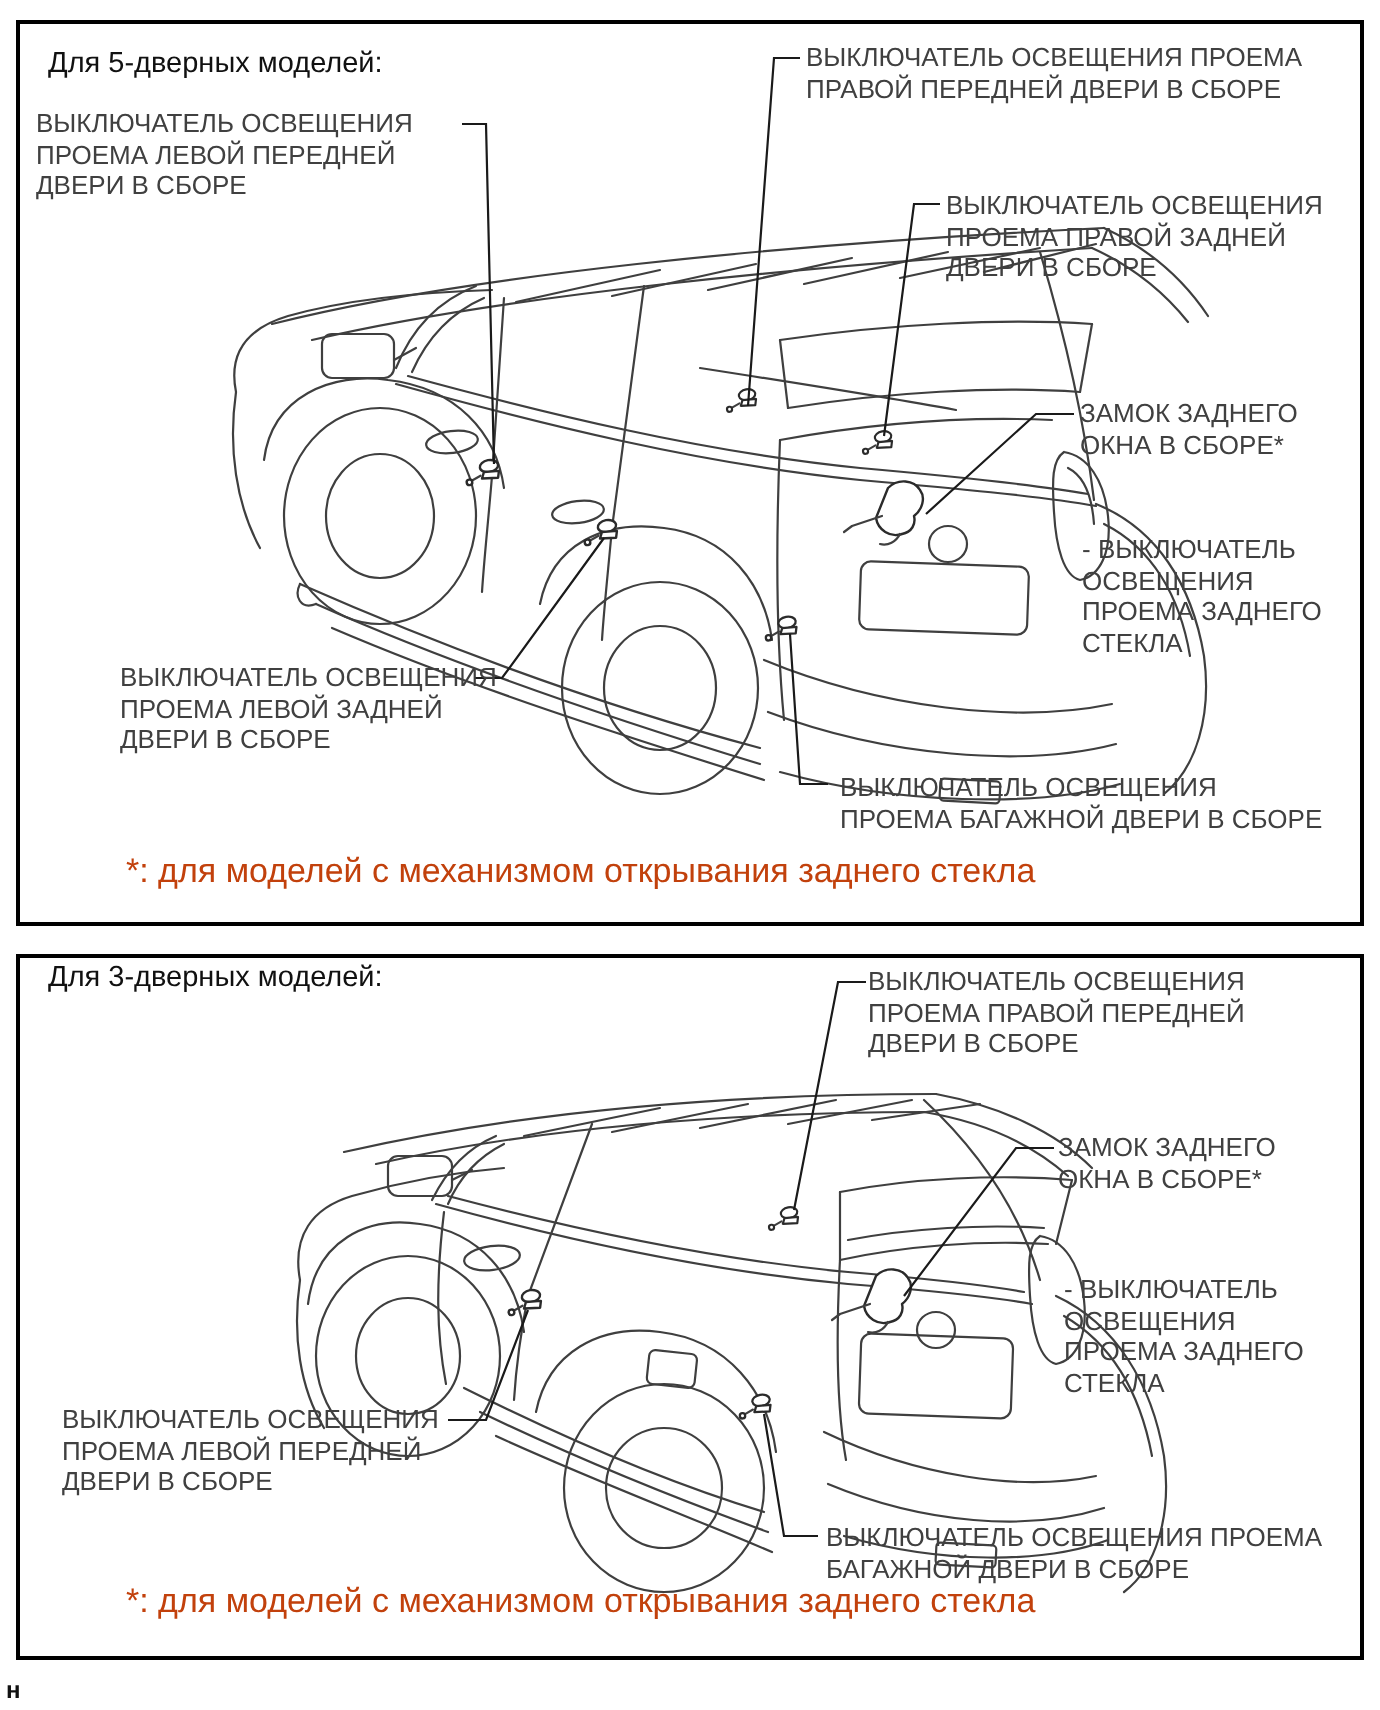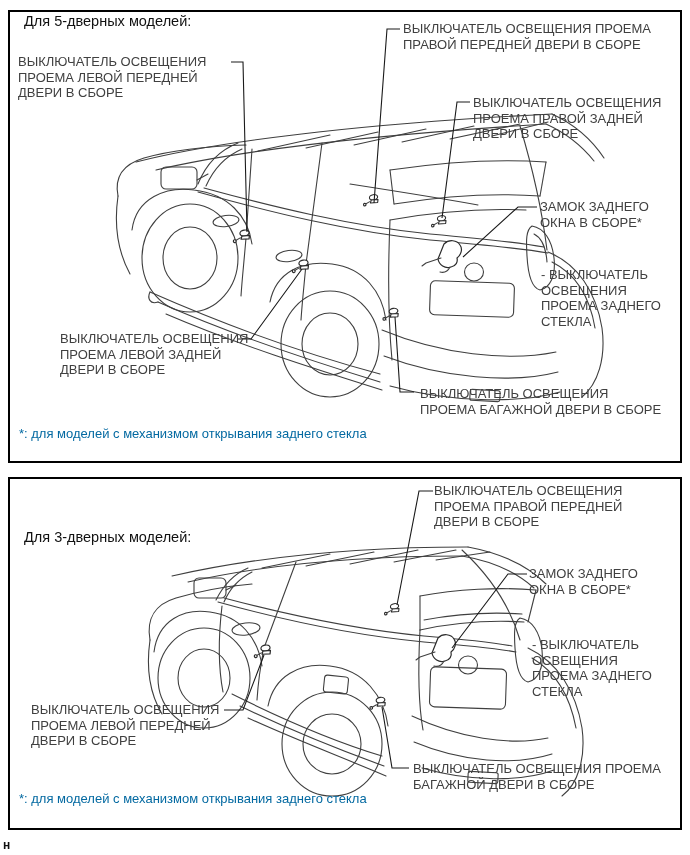--- a/index.html
+++ b/index.html
@@ -1,21 +1,21 @@
 <!DOCTYPE html>
 <html><head>
 <meta charset="utf-8">
 <style>
   html,body{margin:0;padding:0;background:#ffffff;}
   .page{position:relative;width:690px;height:855px;background:#fff;overflow:hidden;
         font-family:"Liberation Sans",sans-serif;color:#111;}
   .panel{position:absolute;box-sizing:border-box;border:2px solid #000;background:#fff;}
   .panel-title{position:absolute;font-size:14.5px;letter-spacing:0;color:#111;}
   .callout{position:absolute;font-size:13px;line-height:15.6px;white-space:pre-line;color:#404040;}
-  .footnote{position:absolute;font-size:13px;color:#0369a1;}
+  .footnote{position:absolute;font-size:17px;color:#c2410c;margin-left:44px;}
   .page-mark{position:absolute;left:3px;top:838px;font-size:12px;font-weight:bold;color:#111;}
   svg.art{position:absolute;left:0;top:0;pointer-events:none;}
   .ln{fill:none;stroke:#3f3f3f;stroke-width:1.1;stroke-linecap:round;stroke-linejoin:round;}
   .ld{fill:none;stroke:#1a1a1a;stroke-width:1.1;stroke-linecap:butt;}
   .sw{fill:#ffffff;stroke:#2b2b2b;stroke-width:1.2;stroke-linecap:round;stroke-linejoin:round;}
 </style>
 </head>
 <body>
 
 <div class="page">
@@ -112,21 +112,21 @@
         <polyline class="ld" points="231,62 243,62 247,232"></polyline>
         <polyline class="ld" points="400,29 387,29 374,203"></polyline>
         <polyline class="ld" points="470,102 457,102 442,218"></polyline>
         <polyline class="ld" points="537,207 518,207 463,257"></polyline>
         <polyline class="ld" points="237,339 251,339 302,269"></polyline>
         <polyline class="ld" points="414,392 400,392 395,317"></polyline>
       </g>
     </svg>
   </div>
 
-  <div class="panel-title" style="left:24px;top:13px;">Для 5-дверных моделей:</div>
+  <div class="panel-title" style="left:24px;top:24px;">Для 5-дверных моделей:</div>
   <div class="callout" style="left:18px;top:54px;">ВЫКЛЮЧАТЕЛЬ ОСВЕЩЕНИЯ
 ПРОЕМА ЛЕВОЙ ПЕРЕДНЕЙ
 ДВЕРИ В СБОРЕ</div>
   <div class="callout" style="left:403px;top:21px;">ВЫКЛЮЧАТЕЛЬ ОСВЕЩЕНИЯ ПРОЕМА
 ПРАВОЙ ПЕРЕДНЕЙ ДВЕРИ В СБОРЕ</div>
   <div class="callout" style="left:473px;top:95px;">ВЫКЛЮЧАТЕЛЬ ОСВЕЩЕНИЯ
 ПРОЕМА ПРАВОЙ ЗАДНЕЙ
 ДВЕРИ В СБОРЕ</div>
   <div class="callout" style="left:540px;top:199px;">ЗАМОК ЗАДНЕГО
 ОКНА В СБОРЕ*</div>
@@ -214,21 +214,21 @@
 
       <g>
         <polyline class="ld" points="433,491 419,491 397,605"></polyline>
         <polyline class="ld" points="527,574 508,574 452,648"></polyline>
         <polyline class="ld" points="224,710 243,710 264,655"></polyline>
         <polyline class="ld" points="382,707 392,768 409,768"></polyline>
       </g>
     </svg>
   </div>
 
-  <div class="panel-title" style="left:24px;top:481px;margin-top:48px;">Для 3-дверных моделей:</div>
+  <div class="panel-title" style="left:24px;top:481px;">Для 3-дверных моделей:</div>
   <div class="callout" style="left:434px;top:483px;">ВЫКЛЮЧАТЕЛЬ ОСВЕЩЕНИЯ
 ПРОЕМА ПРАВОЙ ПЕРЕДНЕЙ
 ДВЕРИ В СБОРЕ</div>
   <div class="callout" style="left:529px;top:566px;">ЗАМОК ЗАДНЕГО
 ОКНА В СБОРЕ*</div>
   <div class="callout" style="left:532px;top:637px;">- ВЫКЛЮЧАТЕЛЬ
 ОСВЕЩЕНИЯ
 ПРОЕМА ЗАДНЕГО
 СТЕКЛА</div>
   <div class="callout" style="left:31px;top:702px;">ВЫКЛЮЧАТЕЛЬ ОСВЕЩЕНИЯ

